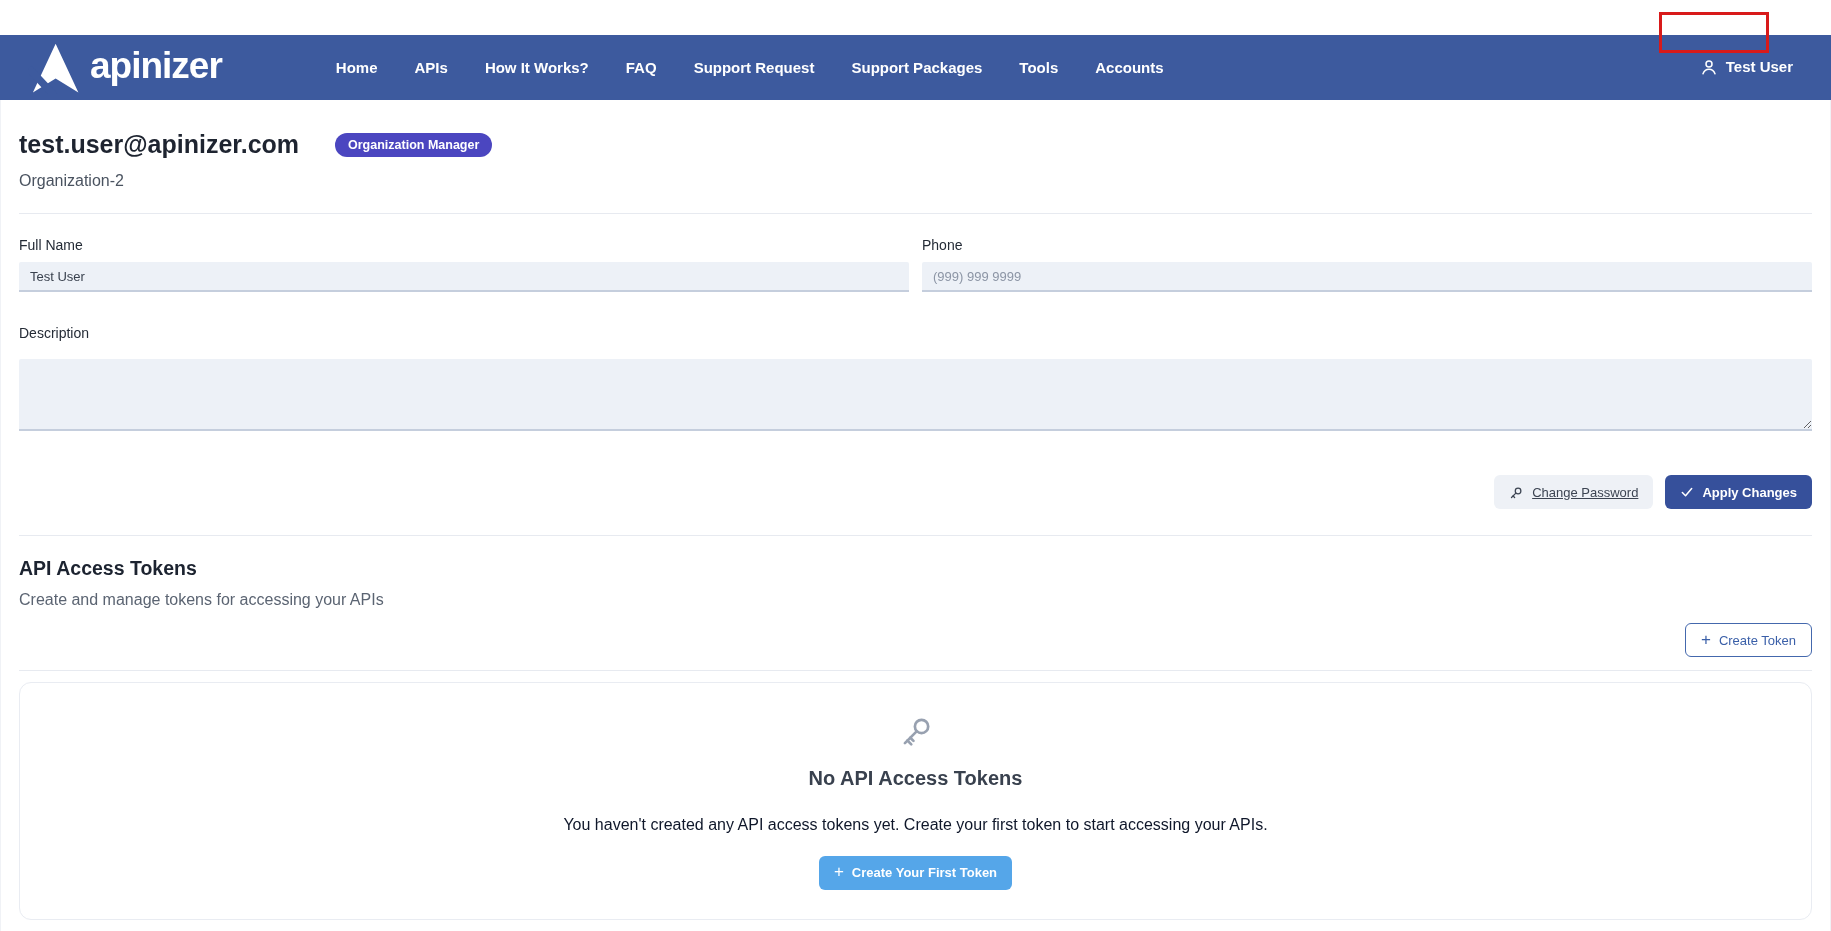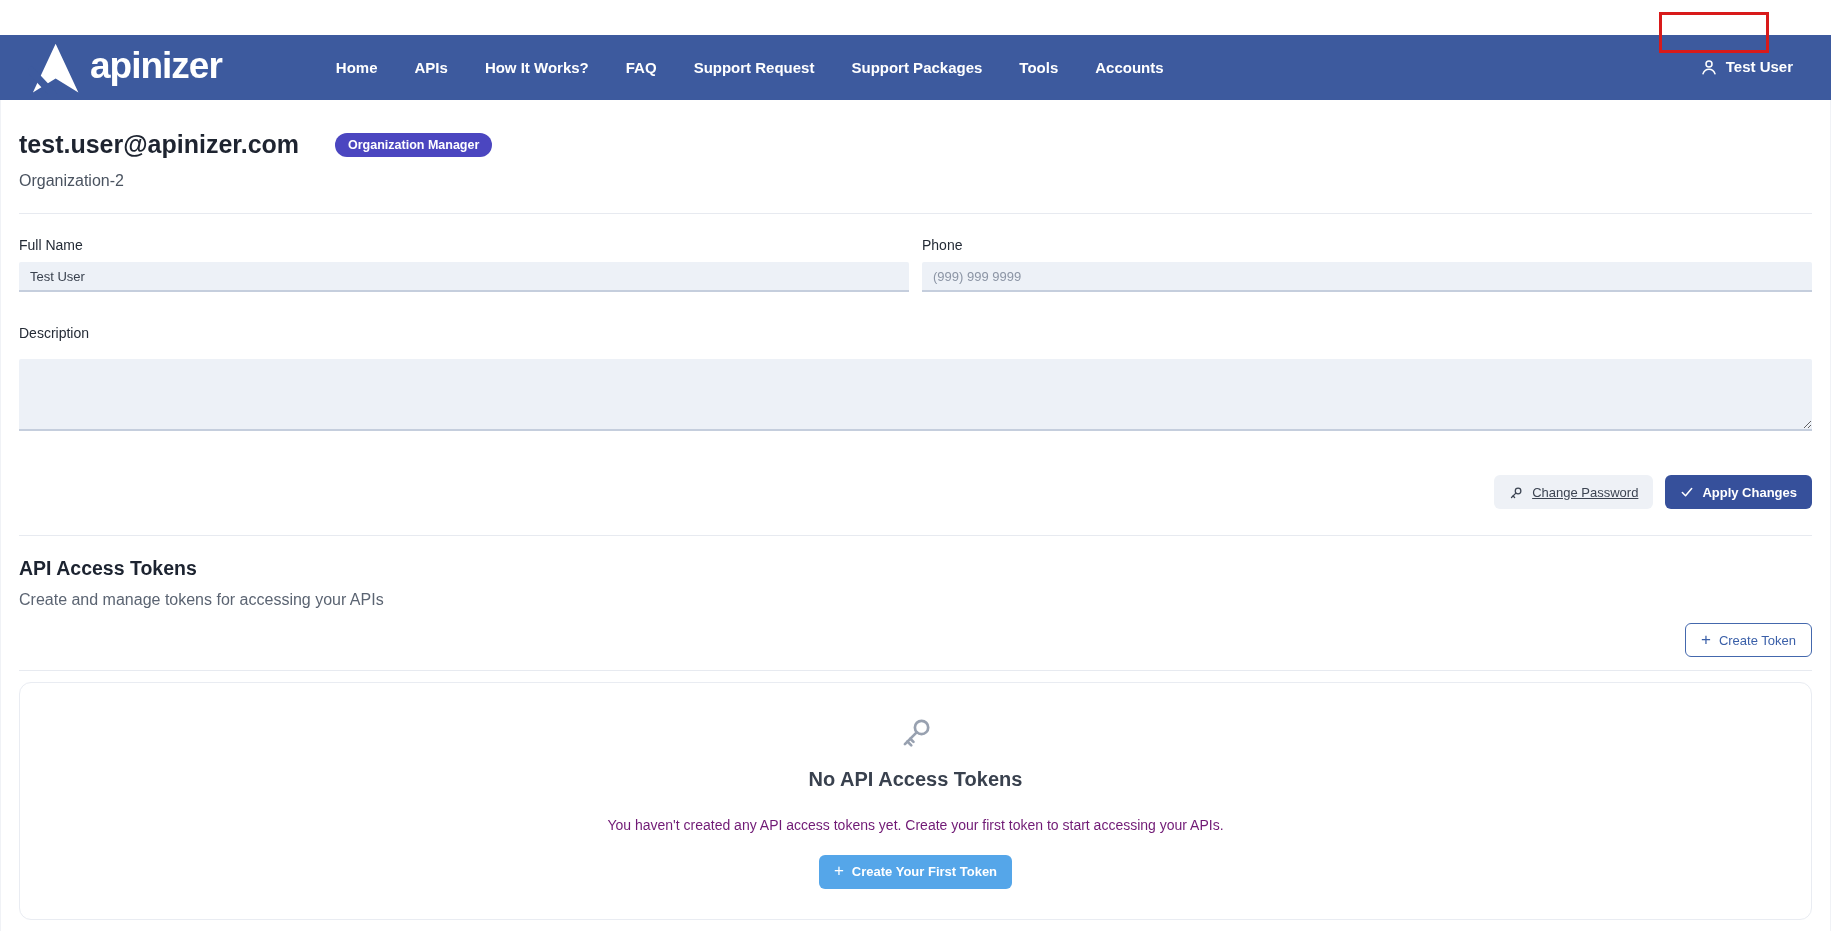--- a/index.html
+++ b/index.html
@@ -82,21 +82,21 @@
   .section-subtitle { margin-top:11px; font-size:16px; color:#5b6472; }
   .create-token-row { margin-top:14px; display:flex; justify-content:flex-end; }
   .divider-3 { margin-top:13px; }
 
   .empty-card {
     margin-top:11px; border:1px solid #e9ecf2; border-radius:12px;
     height:238px; display:flex; flex-direction:column; align-items:center; justify-content:center;
     background:#fff;
   }
   .empty-title { margin-top:16px; font-size:20px; font-weight:600; color:#39414e; }
-  .empty-text { margin-top:26px; font-size:14px; color:#701a75; }
+  .empty-text { margin-top:26px; font-size:16px; color:#0f172a; }
   .empty-card .btn-accent { margin-top:22px; }
 
   .plus-glyph { font-size:17px; font-weight:400; line-height:1; position:relative; top:-1px; }
   svg { display:block; }
 </style>
 </head>
 <body>
 
 <div class="navbar">
   <div class="brand">

